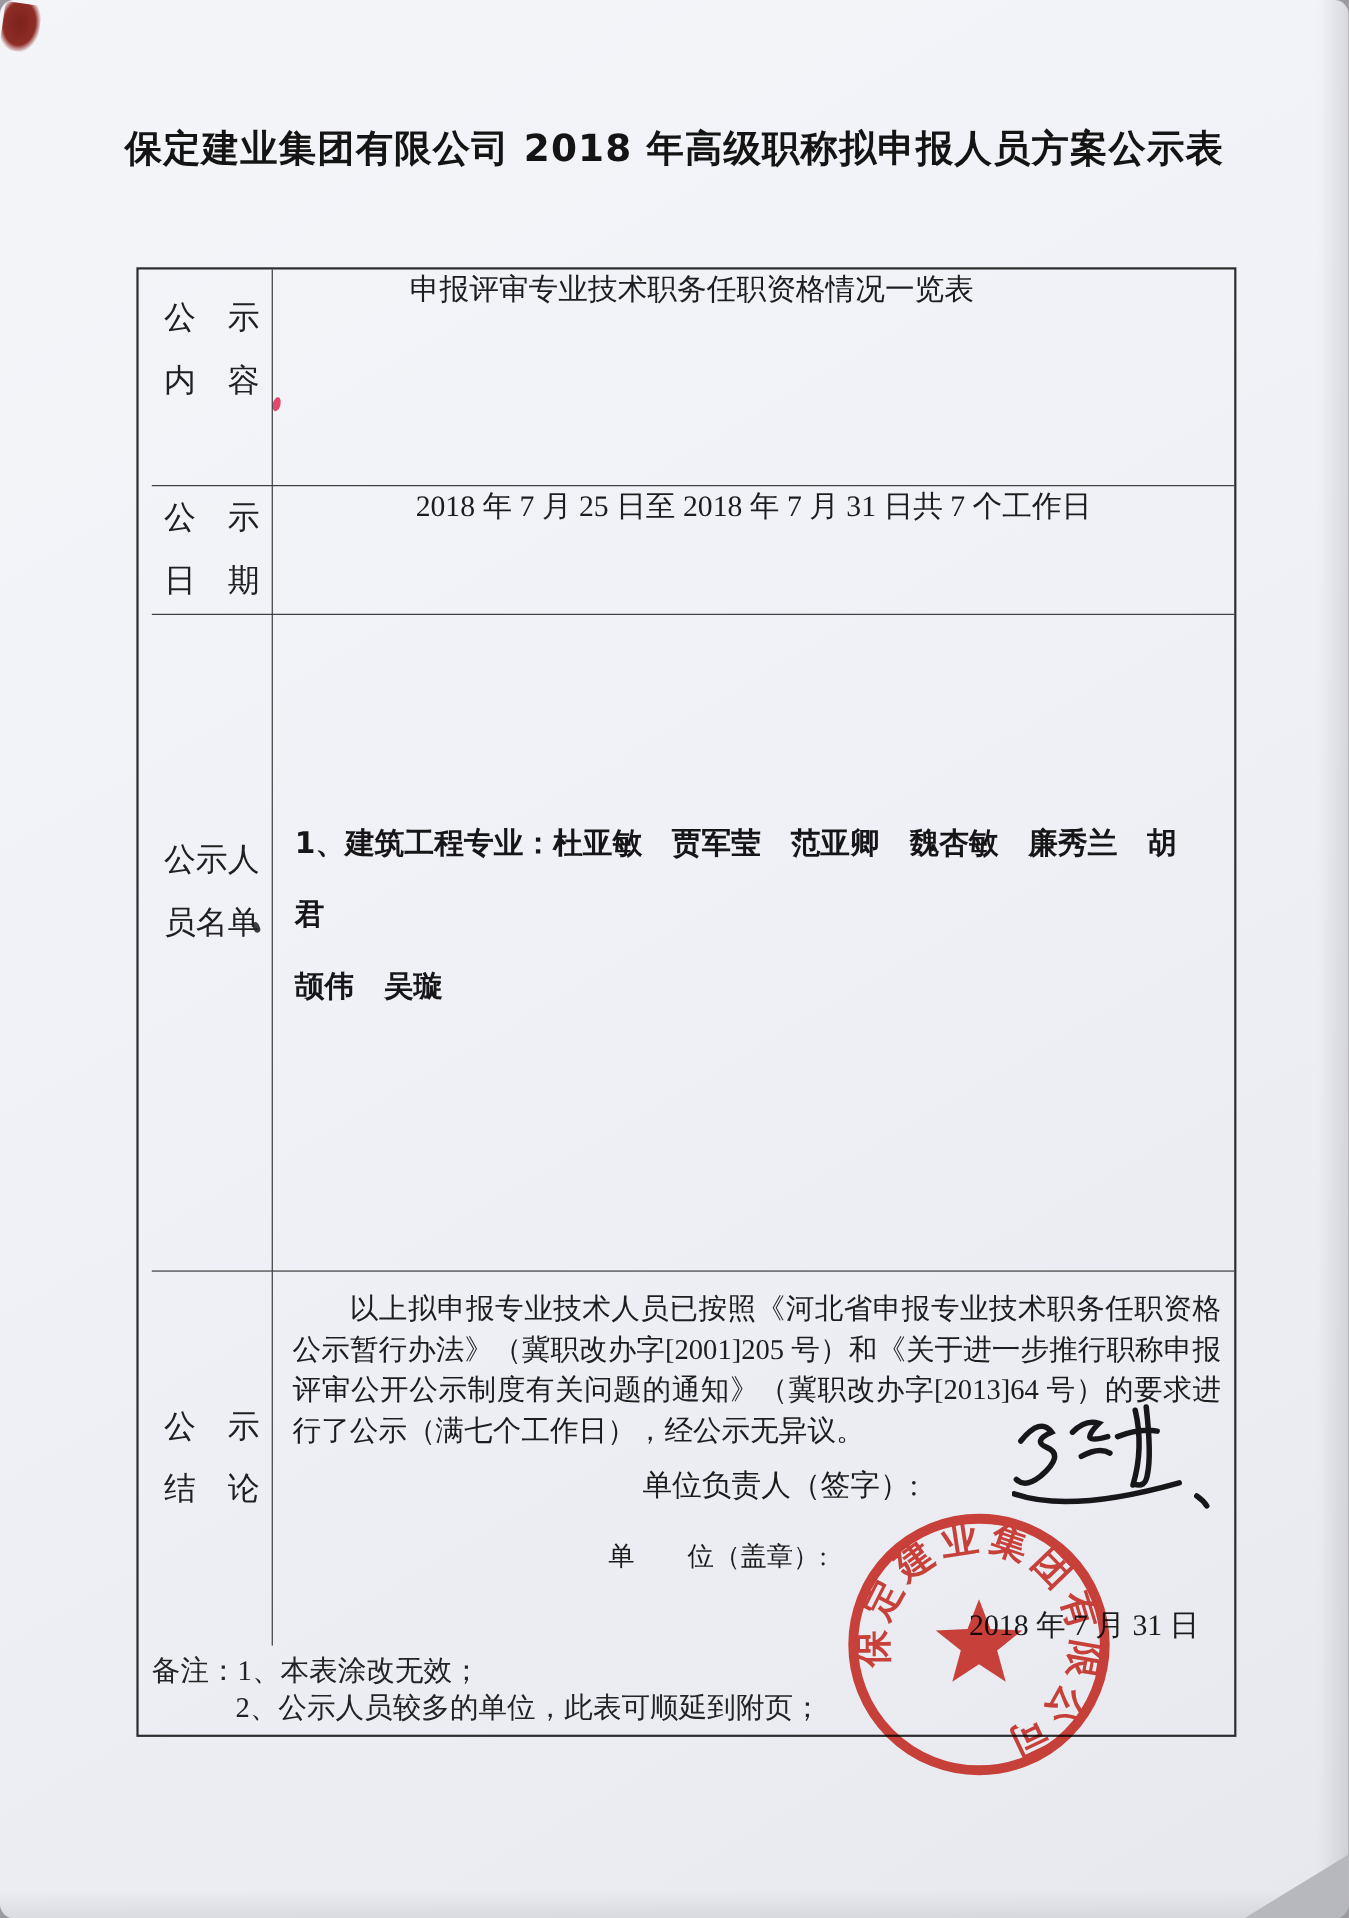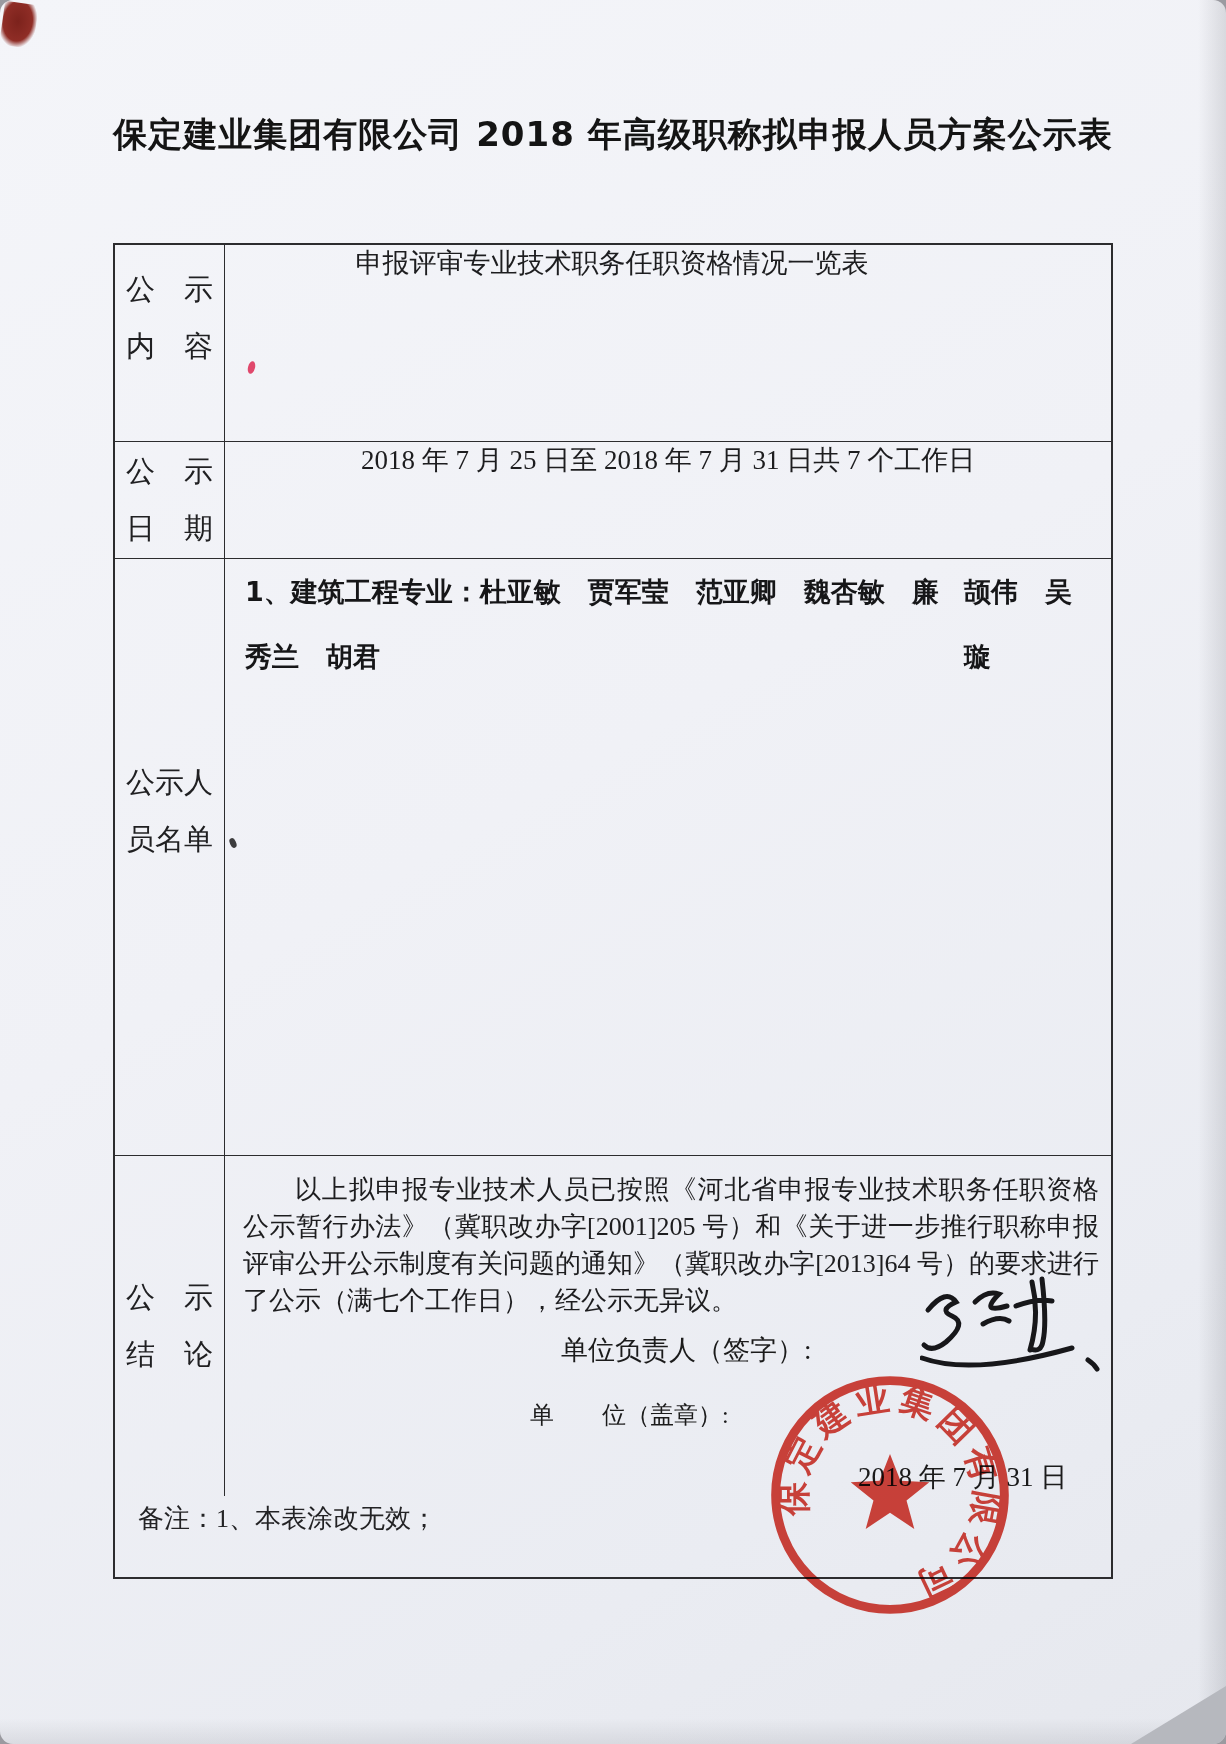--- a/index.html
+++ b/index.html
@@ -20,33 +20,33 @@
     transform:rotate(8deg);}
   .pink-dot{position:absolute;left:248px;top:361px;width:7px;height:13px;border-radius:50%;
     background:#e0486c;transform:rotate(14deg);}
   .ink-mark{position:absolute;left:230px;top:838px;width:6px;height:10px;border-radius:45%;
     background:#3c3c3e;transform:rotate(-24deg);}
 
   .doc-title{position:absolute;left:0;top:112px;width:100%;text-align:center;
     font-family:"DejaVu Sans","Liberation Sans",sans-serif;font-weight:bold;
     font-size:34px;letter-spacing:1px;color:#141414;}
 
-  .doc-table{position:absolute;left:113px;top:243px;width:1000px;height:1336px;
+  .doc-table{position:absolute;left:124px;top:243px;width:1000px;height:1336px;
     box-sizing:border-box;border:2px solid #2c2c2e;
-    display:grid;grid-template-columns:110px 1fr;grid-template-rows:197px 117px 597px 340px;}
+    display:grid;grid-template-columns:110px 1fr;grid-template-rows:197px 117px 597px 340px;padding-left:12px;}
   .cell{box-sizing:border-box;}
   .lbl{border-right:1.6px solid #2c2c2e;display:flex;flex-direction:column;
     align-items:center;justify-content:center;font-size:29px;line-height:57px;color:#202022;}
   .bb{border-bottom:1.6px solid #2c2c2e;}
   .val{display:flex;align-items:flex-start;justify-content:center;font-size:27px;color:#1d1d1f;}
 
   .lbl.r1{padding-bottom:50px;}
   .val.r1{padding-bottom:55px;padding-right:112px;}
   .lbl.r3{padding-bottom:92px;}
-  .val.r3{flex-direction:row;align-items:flex-start;justify-content:center;
+  .val.r3{flex-direction:column;align-items:flex-start;justify-content:center;
     padding:0 30px 52px 20px;
     font-family:"DejaVu Sans","Liberation Sans",sans-serif;font-weight:bold;
     font-size:27px;line-height:65px;color:#161618;}
   .r4content{position:relative;font-size:26px;}
   .r4para{position:absolute;left:18px;right:12px;top:15px;line-height:37px;
     text-indent:2em;text-align:justify;color:#1d1d1f;}
   .r4signer{position:absolute;left:305px;top:176px;font-size:27px;margin-left:31px;}
   .r4seal{position:absolute;left:305px;top:243px;font-size:24px;}
   .r4date{position:absolute;left:633px;top:303px;font-size:27px;}
 
@@ -132,15 +132,18 @@
     <text>
       <textPath href="#sealArc" startOffset="2">保定建业集团有限公司</textPath>
     </text>
     <polygon class="star" points="150,104 161.7,134.1 194,135.7 168.5,156.1 177.2,188 150,170 122.8,188 131.5,156.1 106,135.7 138.3,134.1"></polygon>
   </svg>
 
   <div class="notes">
     <div>
       <span>备注：</span><span>1、本表涂改无效；</span>
     </div>
+    <div class="cont">
+      <span>2、公示人员较多的单位，此表可顺延到附页；</span>
+    </div>
   </div>
 
 </div>
 
 </body></html>

